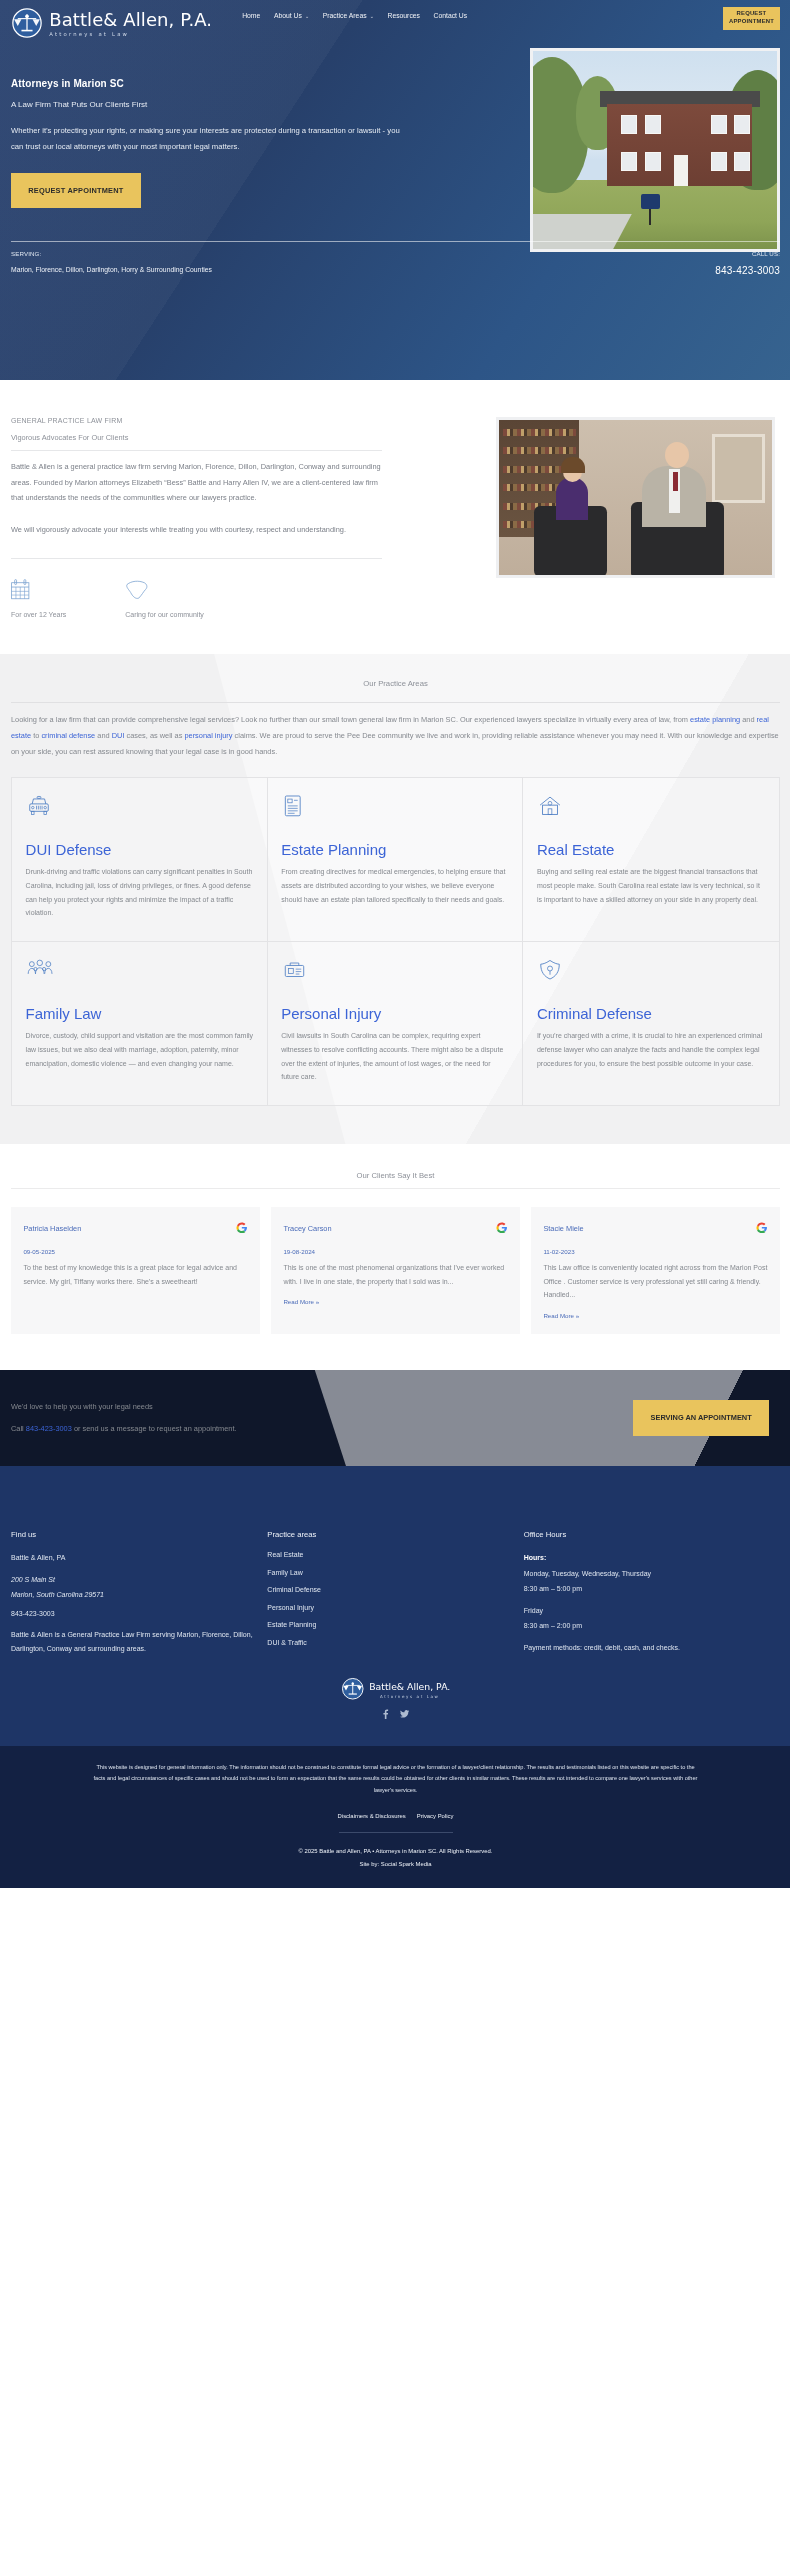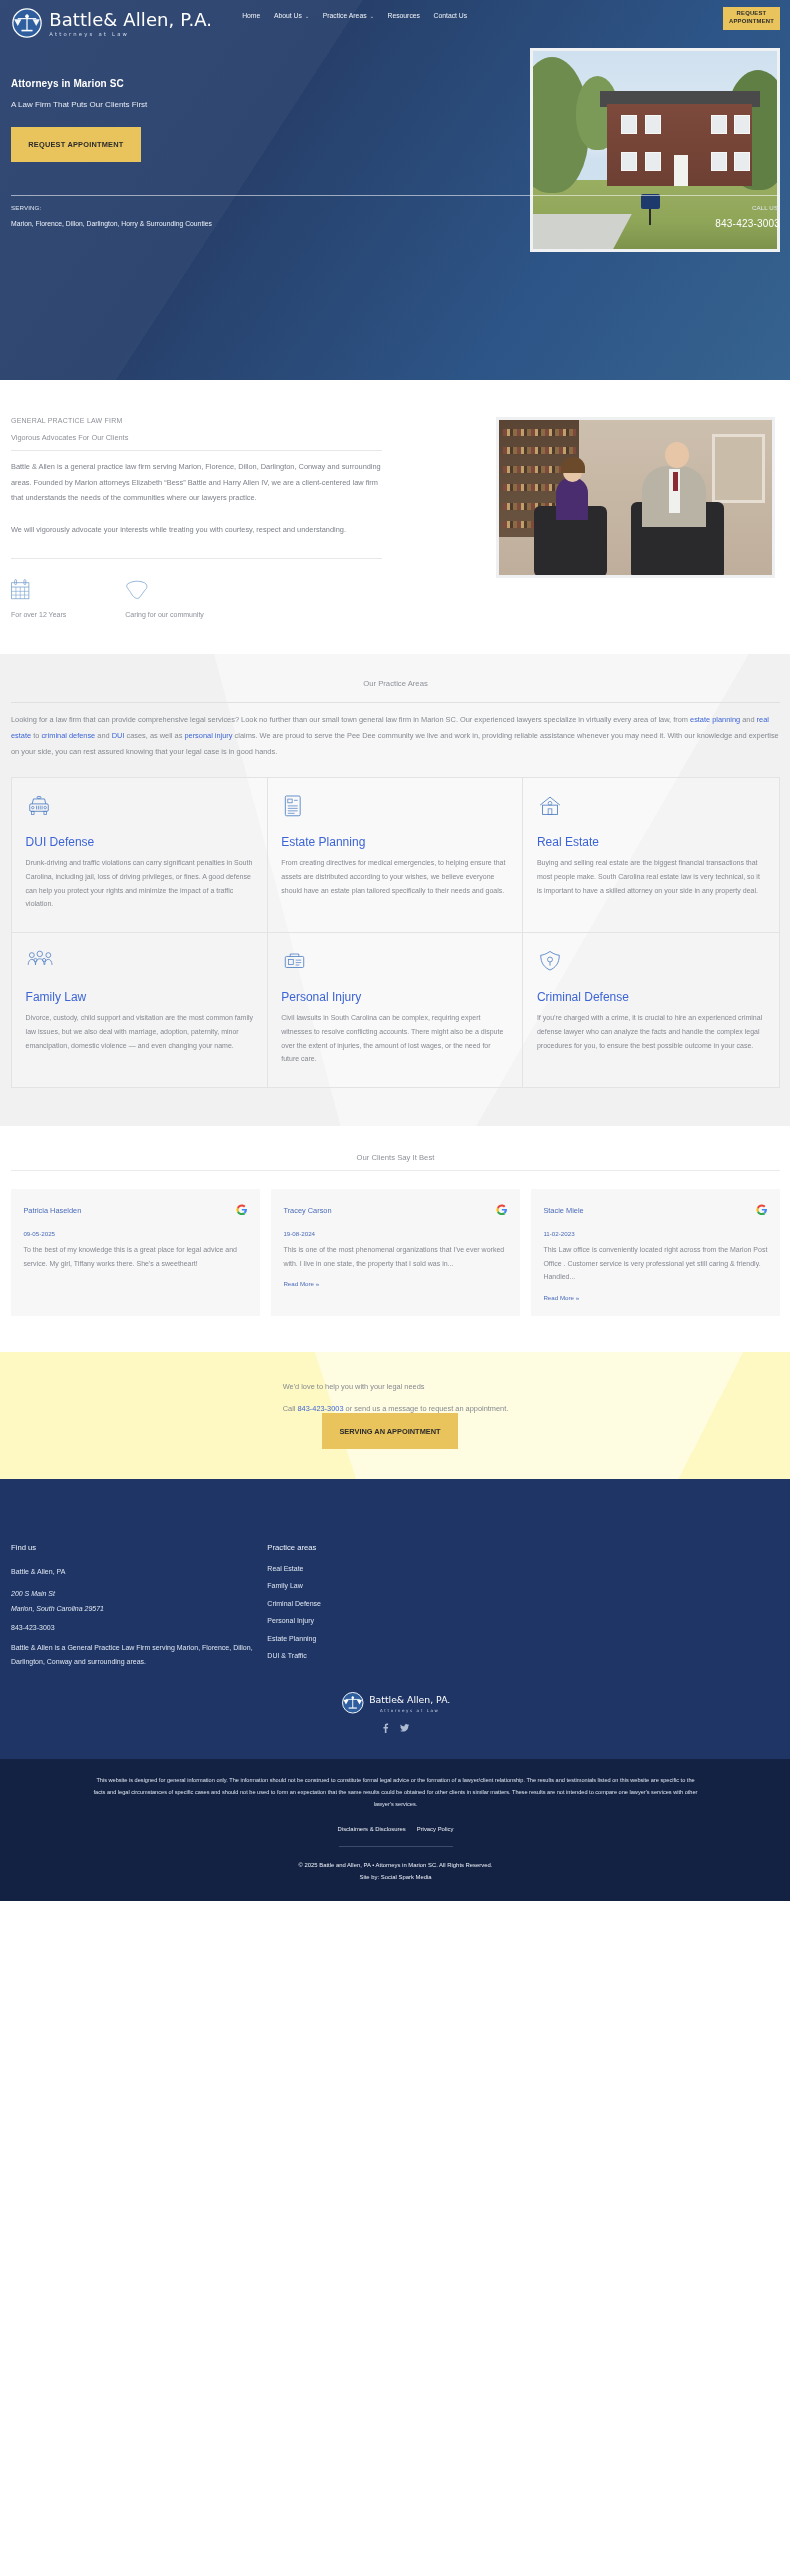--- a/index.html
+++ b/index.html
@@ -141,36 +141,36 @@
   }
   .practice-inner { position: relative; }
   .pa-title { text-align: center; color: #8d9199; font-size: 7.7px; padding-bottom: 14px; border-bottom: 0.6px solid #e0e0e2; }
   .pa-intro { color: #85898f; font-size: 7.4px; line-height: 2.15; margin-top: 8.6px; }
   .pa-intro a { color: #3c64d6; text-decoration: none; }
   .pa-grid { margin-top: 17.3px; display: grid; grid-template-columns: 1fr 1fr 1fr; border: 0.6px solid #e3e3e5; background: rgba(255,255,255,.25);}
   .pa-card { padding: 16px 13.6px 21px 13.6px; border-right: 0.6px solid #e3e3e5; border-bottom: 0.6px solid #e3e3e5; }
   .pa-card:nth-child(3n) { border-right: none; }
   .pa-card:nth-child(n+4) { border-bottom: none; }
   .pa-ico { height: 27px; }
-  .pa-name { color: #3c64d6; font-size: 12px; margin-top: 14px; font-weight: 400;}
+  .pa-name { color: #3c64d6; font-size: 15px; margin-top: 20px; font-weight: 400;}
   .pa-desc { color: #85898f; font-size: 7px; line-height: 1.95; margin-top: 7.4px; }
 
   
   .testi { background: #fff; padding: 27px 11px 36px 11px; }
   .testi-title { text-align: center; color: #8d9199; font-size: 7.7px; padding-bottom: 8.6px; border-bottom: 0.6px solid #ebebec; }
   .testi-grid { display: grid; grid-template-columns: 1fr 1fr 1fr; gap: 11px; margin-top: 17.3px; }
   .testi-card { background: #f7f7f8; padding: 15px 12.4px 13.6px 12.4px; }
   .testi-head { display: flex; align-items: center; justify-content: space-between; }
   .testi-name { color: #4a6bb8; font-size: 7.4px; }
   .testi-date { color: #4a6bb8; font-size: 6.2px; margin-top: 12.4px; }
   .testi-text { color: #85898f; font-size: 7px; line-height: 1.95; margin-top: 6.2px; }
   .testi-more { color: #4a6bb8; font-size: 6.2px; margin-top: 10px; display: inline-block; text-decoration: none; }
 
   
-  .cta { background: #fef9c3; padding: 30px 11px 30px 11px; display: flex; align-items: center; position:relative; overflow:hidden;flex-direction:column;}
+  .cta { background: #0f172a; padding: 30px 11px 30px 11px; display: flex; align-items: center; position:relative; overflow:hidden;}
   .cta:before{
     content:""; position:absolute; top:-154px; right:-198px; width:618px; height:556px;
     background: linear-gradient(135deg, rgba(255,255,255,.5) 0%, rgba(255,255,255,.5) 50%, transparent 50%);
     transform: rotate(-18deg); pointer-events:none;
   }
   .cta-left { position:relative; flex: 1; }
   .cta-l1 { color: #85898f; font-size: 7.4px; }
   .cta-l2 { color: #85898f; font-size: 7.4px; margin-top: 13.6px; }
   .cta-l2 a { color: #3c64d6; text-decoration: none; }
   .btn-cta {
@@ -248,20 +248,21 @@
         </a>
       </nav>
 
       <button class="btn-appt-top">REQUEST APPOINTMENT</button>
     </div>
 
     <div class="hero-body">
       <div class="hero-left">
         <h1 class="hero-title">Attorneys in Marion SC</h1>
         <div class="hero-sub">A Law Firm That Puts Our Clients First</div>
+        <p class="hero-para">Whether it’s protecting your rights, or making sure your interests are protected during a transaction or lawsuit - you can trust our local attorneys with your most important legal matters.</p>
         <button class="btn-hero">REQUEST APPOINTMENT</button>
       </div>
 
       <div class="hero-photo">
         <div class="photo-sky"></div>
         <div class="photo-lawn"></div>
         <div class="photo-walk"></div>
         <div class="photo-tree" style="left:-18.5px;top:6.2px;width:74px;height:136px;background:#6d8c4d;"></div>
         <div class="photo-tree" style="right:-15.4px;top:18.5px;width:68px;height:120px;background:#5f7f45;"></div>
         <div class="photo-tree" style="left:43px;top:25px;width:43px;height:74px;background:#7c9a57;"></div>
@@ -537,20 +538,29 @@
       <div>
         <div class="f-h">Practice areas</div>
         <a class="f-link" href="#">Real Estate</a>
         <a class="f-link" href="#">Family Law</a>
         <a class="f-link" href="#">Criminal Defense</a>
         <a class="f-link" href="#">Personal Injury</a>
         <a class="f-link" href="#">Estate Planning</a>
         <a class="f-link" href="#">DUI &amp; Traffic</a>
       </div>
 
+      <div>
+        <div class="f-h">Office Hours</div>
+        <div class="f-p f-b" style="margin-bottom:2.5px;">Hours:</div>
+        <div class="f-p" style="margin-bottom:1.2px;">Monday, Tuesday, Wednesday, Thursday</div>
+        <div class="f-p">8:30 am – 5:00 pm</div>
+        <div class="f-p" style="margin-bottom:1.2px;">Friday</div>
+        <div class="f-p">8:30 am – 2:00 pm</div>
+        <div class="f-p">Payment methods: credit, debit, cash, and checks.</div>
+      </div>
     </div>
 
     <div class="f-logo-wrap">
       <span class="f-brand">
         <span>
           <svg viewBox="0 0 40 40" width="23.5" height="23.5">
             <circle cx="20" cy="20" r="17.5" fill="#2f5e9e" stroke="#ffffff" stroke-width="1.6"></circle>
             <rect x="19.2" y="9" width="1.6" height="20" fill="#fff"></rect>
             <rect x="13" y="28" width="14" height="2" fill="#fff"></rect>
             <rect x="8" y="13.5" width="24" height="1.4" fill="#fff"></rect>

